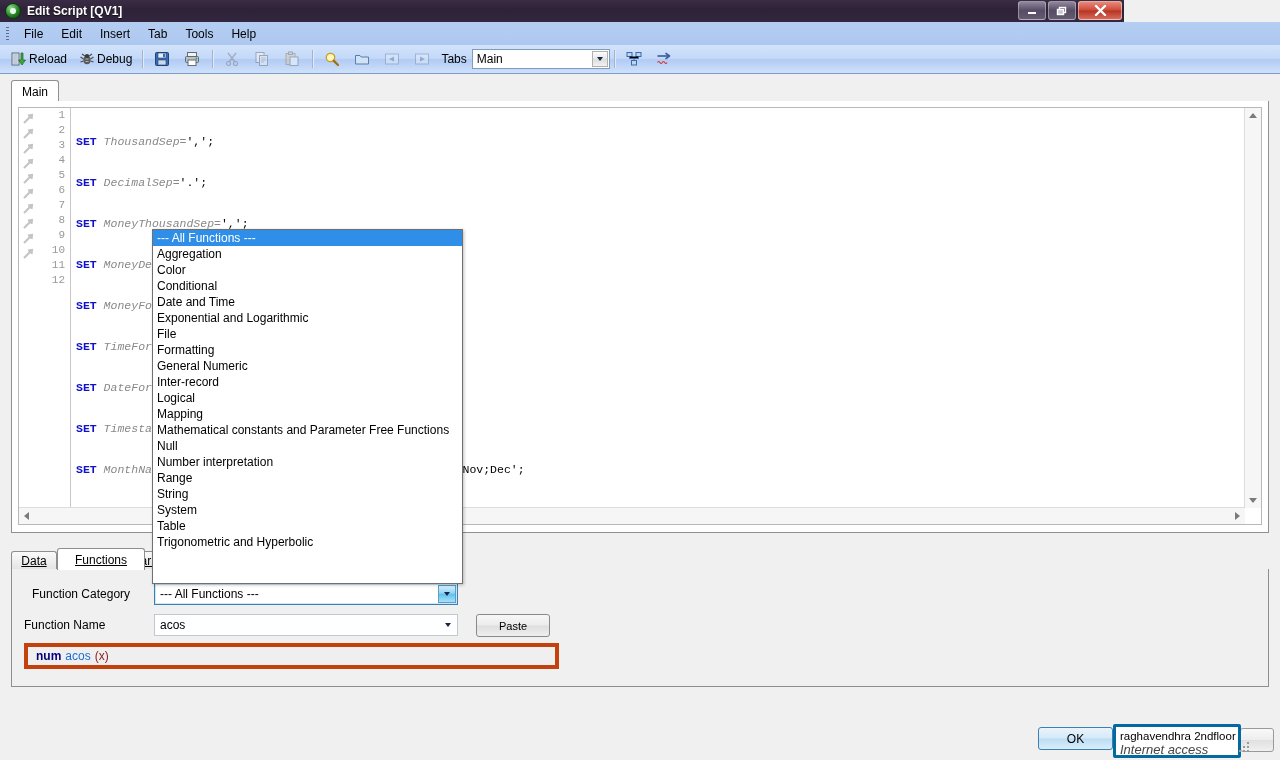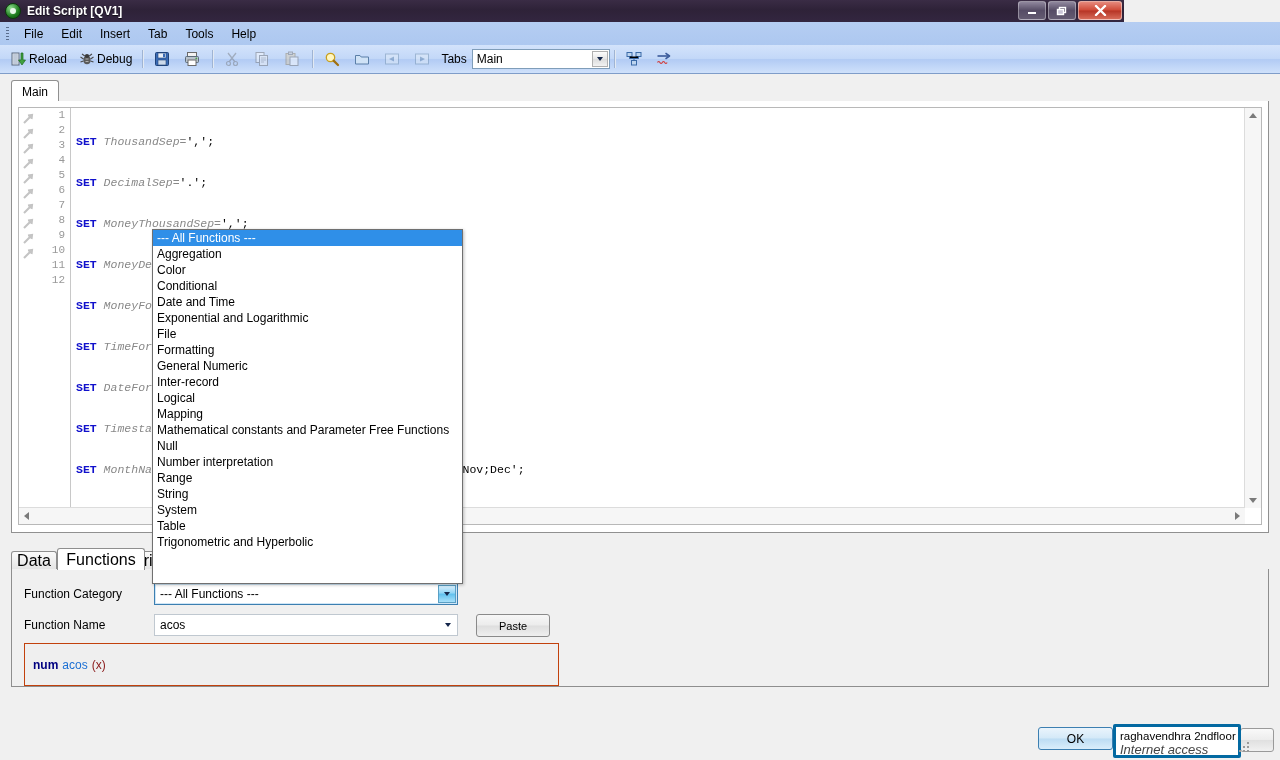--- a/index.html
+++ b/index.html
@@ -188,22 +188,22 @@
 
   
   .lower-tabs {
     position: absolute; left: 11px; top: 548px; width: 1258px; height: 22px;
   }
   .ltab {
     position: absolute; top: 3px; height: 19px;
     background: linear-gradient(to bottom, #fafafa, #e4e4e4);
     border: 1px solid #8e8e8e; border-bottom: none;
     border-radius: 3px 3px 0 0;
-    font-size: 16px; display: flex; align-items: center; justify-content: center;
-    box-sizing: border-box; color: #000;
+    font-size: 12px; display: flex; align-items: center; justify-content: center;
+    box-sizing: border-box; color: #000; text-decoration: underline;
   }
   .ltab.active {
     top: 0; height: 22px; background: #ffffff; z-index: 3;
     font-weight: normal;
   }
   .ltabline {
     position: absolute; left: 0; top: 21px; width: 1258px; height: 1px;
     background: #8e8e8e;
   }
   .lower-body {
@@ -231,22 +231,22 @@
     display: flex; align-items: center; justify-content: center;
   }
   .btn {
     position: absolute; height: 23px;
     background: linear-gradient(to bottom, #f7f7f7 0%, #ececec 48%, #dedede 52%, #efefef 100%);
     border: 1px solid #8a8a8a; border-radius: 3px;
     font-size: 11px; display: flex; align-items: center; justify-content: center;
     box-sizing: border-box; color: #000;
   }
   .syntax-box {
-    position: absolute; left: 12px; top: 74px; width: 535px; height: 43px;
-    background: #efefef; border: 1px solid #c2410c;
+    position: absolute; left: 12px; top: 74px; width: 535px; height: 26px;
+    background: #efefef; border: 4px solid #c2410c;
     box-sizing: border-box; display: flex; align-items: center;
     font-size: 12px; padding-left: 8px;
   }
   .sy-num { color: #000080; font-weight: bold; }
   .sy-fn  { color: #1a6fd4; margin-left: 4px; }
   .sy-arg { color: #8b1a1a; margin-left: 4px; }
 
   
   .dropdown {
     position: absolute; left: 152px; top: 229px; width: 311px; height: 355px;
@@ -578,21 +578,21 @@
   </div>
 
   <div class="lower-tabs">
     <div class="ltabline"></div>
     <div class="ltab" style="left:0px; width:46px;">Data</div>
     <div class="ltab active" style="left:46px; width:88px;">Functions</div>
     <div class="ltab" style="left:114px; width:66px;">Variables</div>
   </div>
 
   <div class="lower-body">
-    <div class="field-label" style="left:12px; top:18px;">Function Category</div>
+    <div class="field-label" style="left:20px; top:18px;">Function Category</div>
     <div class="combo focused" style="left:142px; top:14px; width:304px;">
       <span class="val">--- All Functions ---</span>
       <span class="combo-btn-blue">
         <span class="caret-down"></span>
       </span>
     </div>
 
     <div class="field-label" style="left:12px; top:49px;">Function Name</div>
     <div class="combo" style="left:142px; top:45px; width:304px; border-color:#c0c8d0;">
       <span class="val">acos</span>

